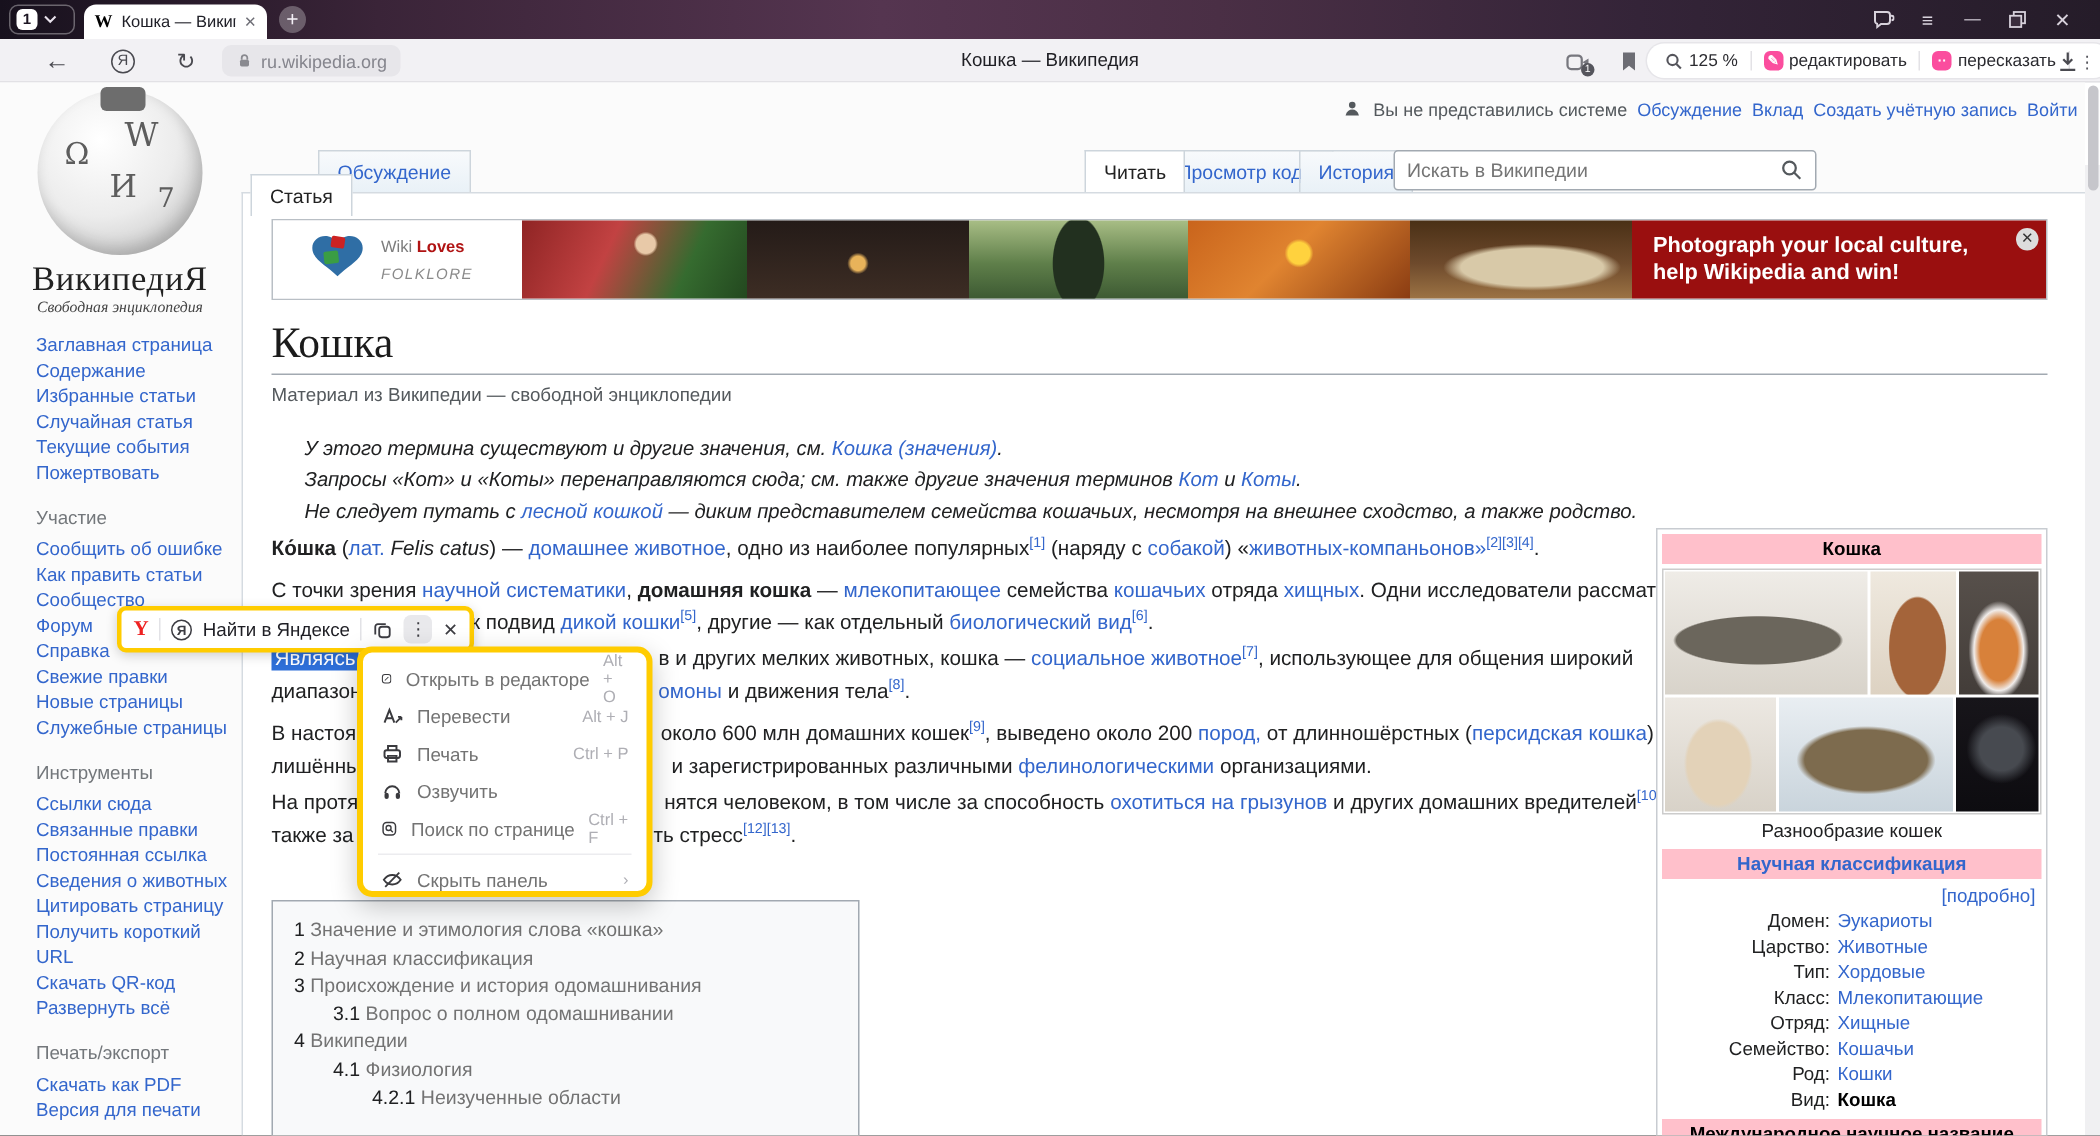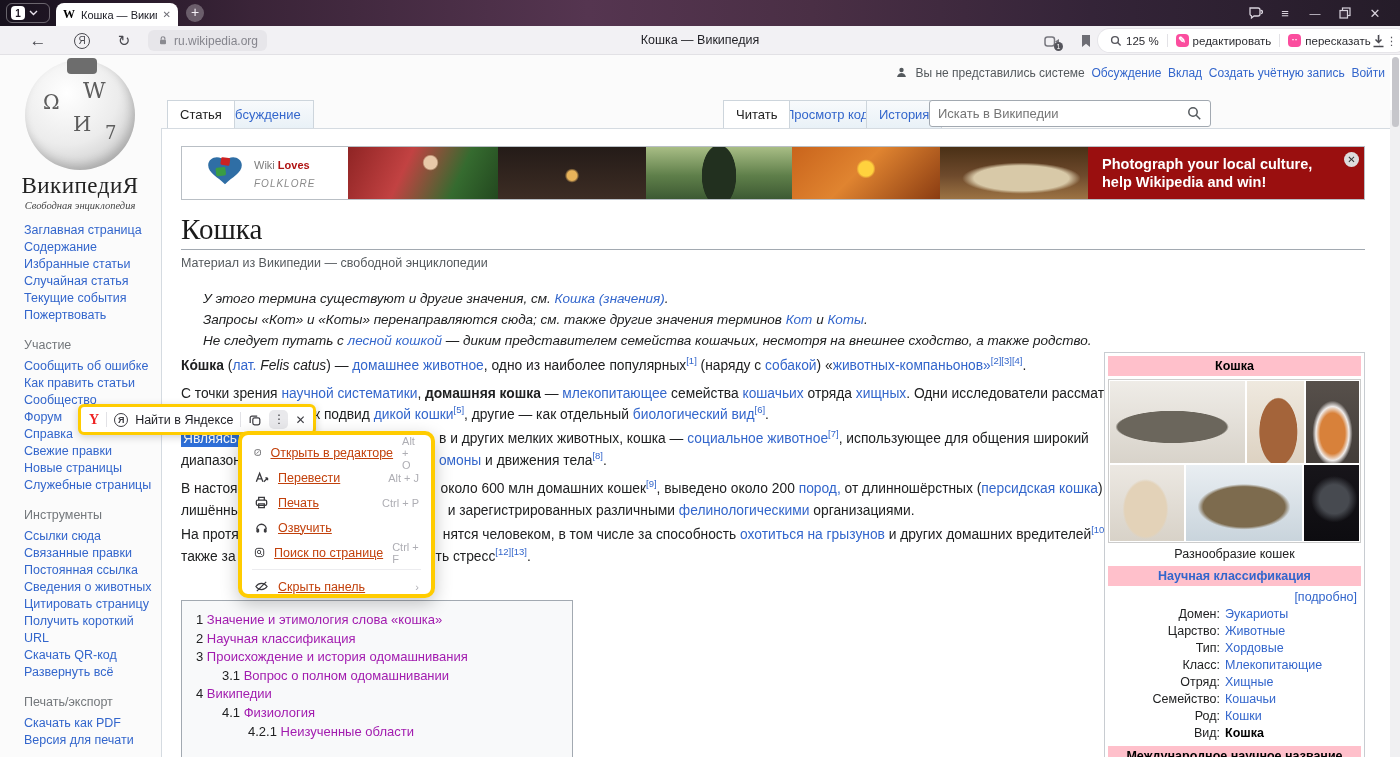--- a/index.html
+++ b/index.html
@@ -84,21 +84,21 @@
   .line .b{font-weight:bold;}
   .line .i{font-style:italic;}
   .line .sel{background:#2e6fd8;color:#fff;padding:1px 2px;}
   .line .gap{display:inline-block;}
   .hat .lk{color:#3366cc;cursor:pointer;}
 
   .toc{position:absolute;left:181px;top:545px;width:392px;height:170px;background:#f8f9fa;border:1px solid #a2a9b1;
     padding:10px 14px 0;font-size:13px;}
   .toc-row{line-height:18.6px;white-space:nowrap;}
   .toc-num{color:#202122;}
-  .toc-a{color:#a21caf;cursor:pointer;}
+  .toc-a{color:#737373;cursor:pointer;}
   .ind1{padding-left:26px;}
   .ind2{padding-left:52px;}
 
   
   .infobox{position:absolute;left:1104px;top:297px;width:261px;border:1px solid #c8ccd1;background:#fff;padding:3px;font-size:12.5px;}
   .pinkbar{background:#ffc0cb;text-align:center;font-weight:bold;padding:3px 0;color:#000;}
   .pinkbar.linkish{color:#3366cc;cursor:pointer;}
   .catgrid{margin-top:3px;border:1px solid #ccc;background:#fff;}
   .catrow{display:flex;gap:2px;padding:1px;}
   .cat{cursor:pointer;}
@@ -121,21 +121,21 @@
   .ycircle{width:14px;height:14px;border:1.3px solid #3c3c42;border-radius:50%;font-size:9px;line-height:12px;
     text-align:center;color:#3c3c42;font-weight:bold;}
   .ypop-label{font-size:12.5px;color:#1e1e24;white-space:nowrap;cursor:pointer;}
   .dotsbtn{width:19px;height:19px;background:#e9e9ec;border-radius:5px;color:#3c3c42;font-size:12px;line-height:18px;
     text-align:center;cursor:pointer;}
   .xbtn{color:#3c3c42;font-size:12px;cursor:pointer;}
 
   .cmenu{position:absolute;left:238px;top:431px;width:197px;height:167px;background:#fff;border:4px solid #fc0;
     border-radius:10px;box-shadow:0 6px 18px rgba(0,0,0,.22);padding:5px 0;z-index:21;}
   .mi{display:flex;align-items:center;height:25px;padding:0 12px;gap:9px;cursor:pointer;}
-  .mi-label{flex:1;font-size:12.5px;color:#c2410c;white-space:nowrap;text-decoration:underline;}
+  .mi-label{flex:1;font-size:12.5px;color:#737373;white-space:nowrap;}
   .mi-sc{font-size:11px;color:#aeaeb4;}
   .mdiv{border-top:1px solid #ececef;margin:4px 10px;}
   svg.ic{display:block;}
 </style>
 </head>
 <body>
 
 <div class="screen">
 
   <div class="tabstrip">
@@ -274,21 +274,21 @@
           <circle cx="8" cy="5" r="2.7" fill="#54595d"></circle>
           <path d="M2.5 13.5c.8-3.2 3-4.8 5.5-4.8s4.7 1.6 5.5 4.8z" fill="#54595d"></path>
         </svg>
       <span>Вы не представились системе</span>&nbsp;
       <span class="lnk">Обсуждение</span>&nbsp;
       <span class="lnk">Вклад</span>&nbsp;
       <span class="lnk">Создать учётную запись</span>&nbsp;
       <span class="lnk">Войти</span>
     </div>
 
-    <div class="wtab active" style="left:167px;">Статья</div>
+    <div class="wtab active" style="left:167px;margin-top:16px;">Статья</div>
     <div class="wtab" style="left:212px;">Обсуждение</div>
     <div class="wtab active" style="left:723px;text-align:center;">Читать</div>
     <div class="wtab" style="left:772px;">Просмотр кода</div>
     <div class="wtab" style="left:866px;">История</div>
     <div class="wsearch">
       <input placeholder="Искать в Википедии" style="">
       <svg class="ic" width="15" height="15" viewBox="0 0 15 15" style="margin-right:8px;">
           <circle cx="6" cy="6" r="4.2" fill="none" stroke="#54595d" stroke-width="1.5"></circle>
           <path d="M9.2 9.2l4 4" stroke="#54595d" stroke-width="1.5"></path>
         </svg>

